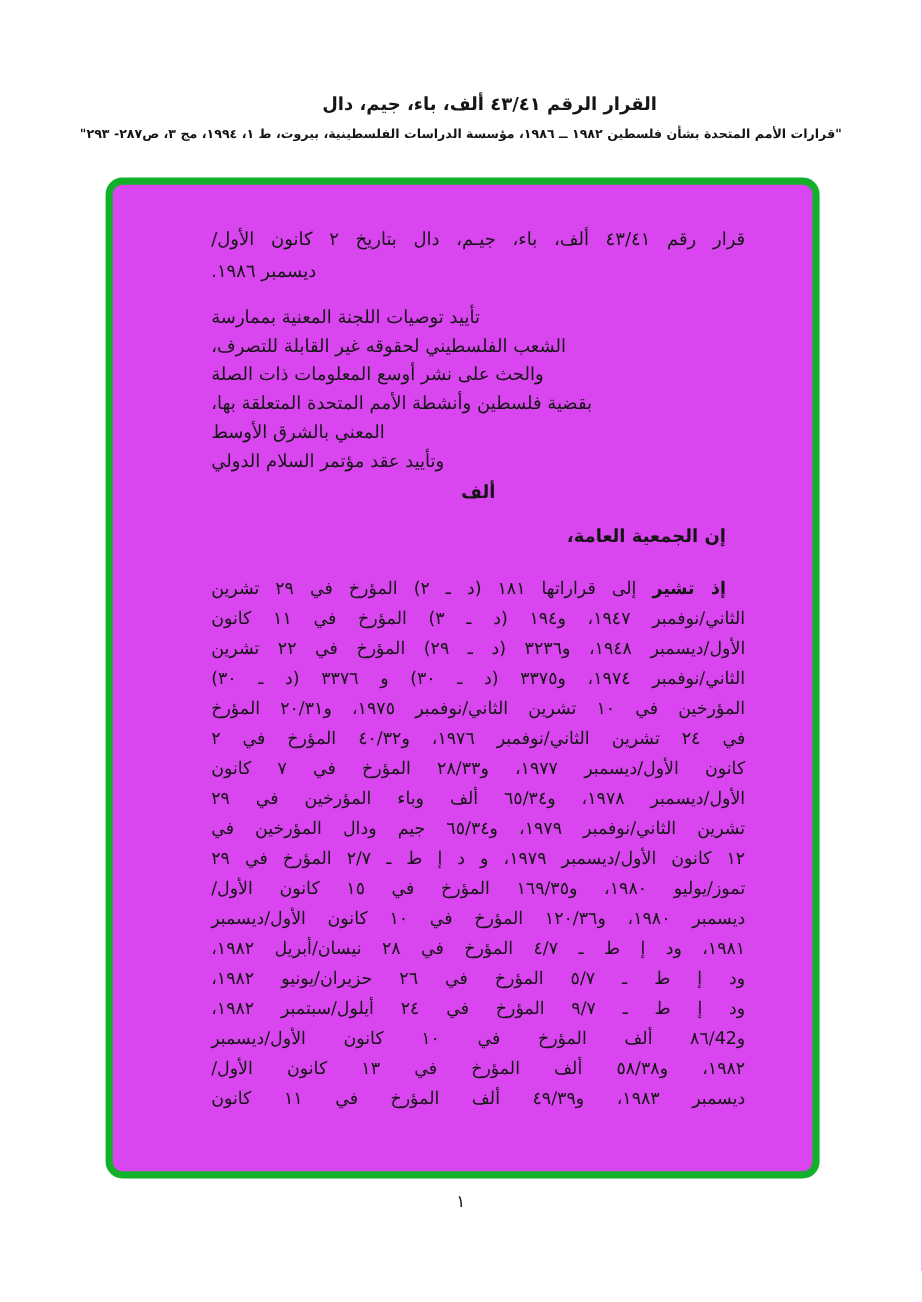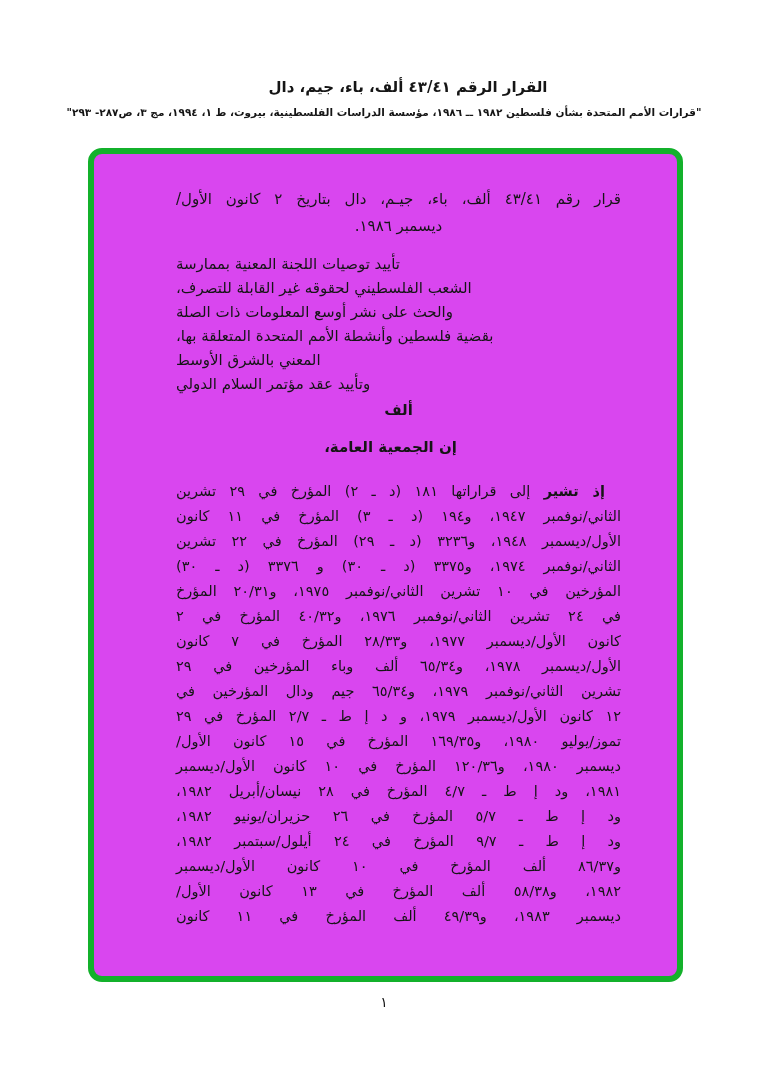--- a/index.html
+++ b/index.html
@@ -22,24 +22,24 @@
     width:583px;height:822px;
     border:6px solid var(--green,#13b12b);border-radius:14px;
     background:#d946ef;
     box-sizing:content-box;
   }
   .frame-inner{
     position:absolute;top:0;right:56px;left:82px;
   }
   .intro{margin-top:32px;font-size:15px;line-height:27px;}
   .jline{text-align:justify;text-align-last:justify;}
-  .rline{text-align:center;}
+  .rline{text-align:left;}
   .doc-title{margin-top:12px;font-size:15px;font-weight:normal;line-height:24px;text-align:left;}
   .section-label{margin-top:3px;font-size:15px;font-weight:bold;line-height:22px;text-align:center;}
-  .preamble{margin-top:14px;font-size:15px;font-weight:bold;line-height:24px;padding-right:16px;text-align:center;}
+  .preamble{margin-top:14px;font-size:15px;font-weight:bold;line-height:24px;padding-right:16px;}
   .bodytext{margin-top:20px;font-size:14.5px;line-height:25px;}
   .bodytext .line{text-align:justify;text-align-last:justify;}
   .indent1{padding-right:16px;}
   .bold{font-weight:bold;}
   
   .page-num{
     position:absolute;top:994px;right:0;left:0;
     font-size:14px;text-align:center;
   }
 </style>
@@ -79,21 +79,21 @@
       <div class="line">في ٢٤ تشرين الثاني/نوفمبر ١٩٧٦، و٤٠/٣٢ المؤرخ في ٢</div>
       <div class="line">كانون الأول/ديسمبر ١٩٧٧، و٢٨/٣٣ المؤرخ في ٧ كانون</div>
       <div class="line">الأول/ديسمبر ١٩٧٨، و٦٥/٣٤ ألف وباء المؤرخين في ٢٩</div>
       <div class="line">تشرين الثاني/نوفمبر ١٩٧٩، و٦٥/٣٤ جيم ودال المؤرخين في</div>
       <div class="line">١٢ كانون الأول/ديسمبر ١٩٧٩، و د إ ط ـ ٢/٧ المؤرخ في ٢٩</div>
       <div class="line">تموز/يوليو ١٩٨٠، و١٦٩/٣٥ المؤرخ في ١٥ كانون الأول/</div>
       <div class="line">ديسمبر ١٩٨٠، و١٢٠/٣٦ المؤرخ في ١٠ كانون الأول/ديسمبر</div>
       <div class="line">١٩٨١، ود إ ط ـ ٤/٧ المؤرخ في ٢٨ نيسان/أبريل ١٩٨٢،</div>
       <div class="line">ود إ ط ـ ٥/٧ المؤرخ في ٢٦ حزيران/يونيو ١٩٨٢،</div>
       <div class="line">ود إ ط ـ ٩/٧ المؤرخ في ٢٤ أيلول/سبتمبر ١٩٨٢،</div>
-      <div class="line">و٨٦/٣٧ ألف المؤرخ في ١٠ كانون الأول/ديسمبر</div>
+      <div class="line">و٨٦/42 ألف المؤرخ في ١٠ كانون الأول/ديسمبر</div>
       <div class="line">١٩٨٢، و٥٨/٣٨ ألف المؤرخ في ١٣ كانون الأول/</div>
       <div class="line">ديسمبر ١٩٨٣، و٤٩/٣٩ ألف المؤرخ في ١١ كانون</div>
     </div>
 
   </div>
 </div>
 
 <div class="page-num">١</div>
 
 </body></html>

